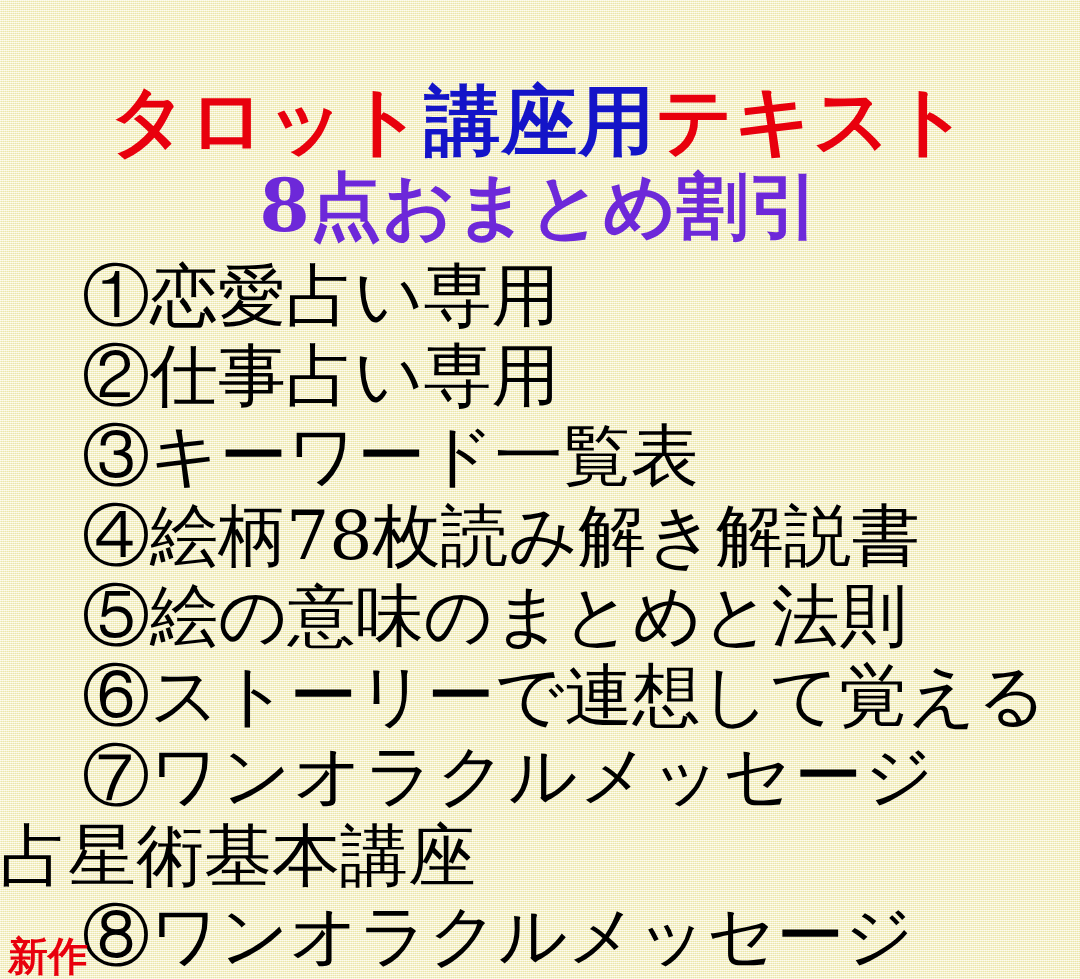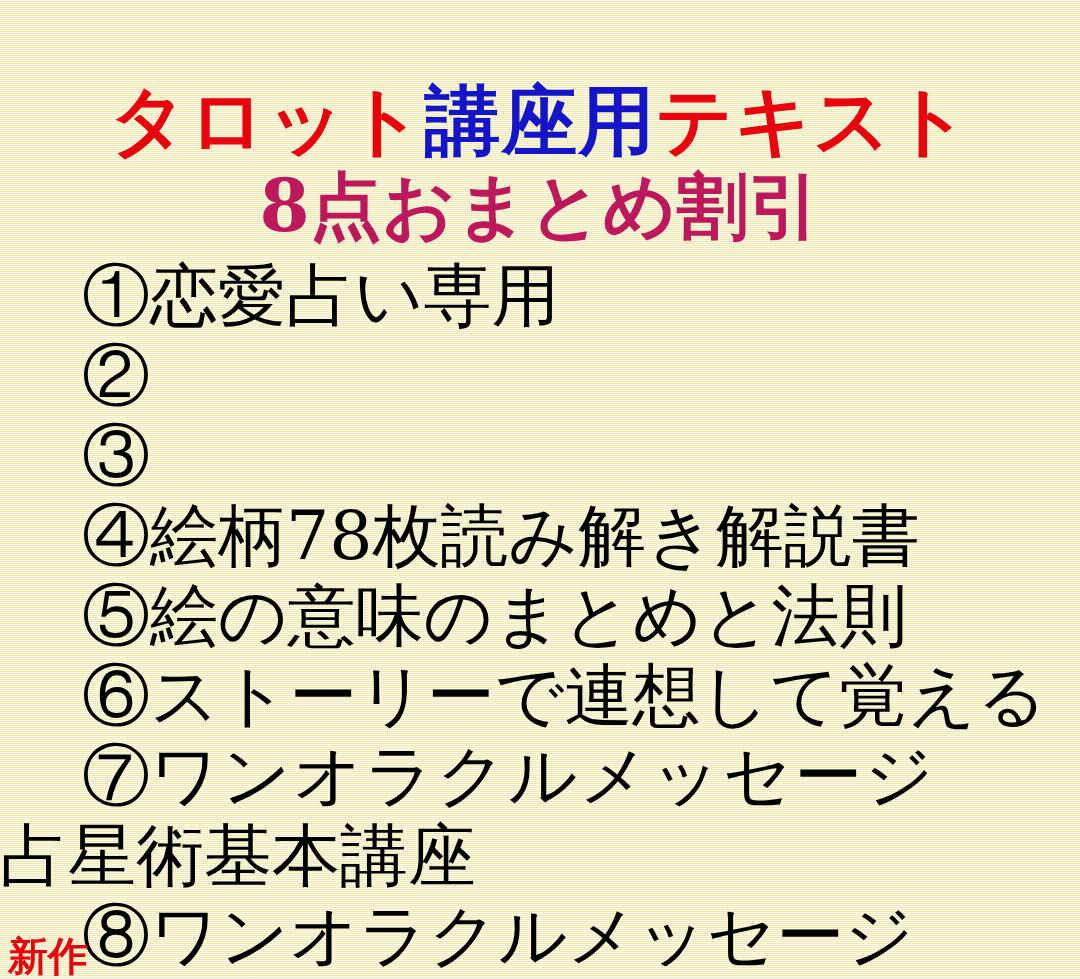--- a/index.html
+++ b/index.html
@@ -41,21 +41,21 @@
     font-size: 76px;
     line-height: 86px;
     font-weight: 700;
     letter-spacing: 1px;
     white-space: nowrap;
   }
   .title-line-2 {
     font-size: 72px;
     line-height: 80px;
     font-weight: 700;
-    color: #be185d;
+    color: #6d28d9;
     white-space: nowrap;
     margin-top: 2px;
   }
   .t-red { color: #e8000d; }
   .t-blue { color: #1414c8; }
 
   .list {
     position: absolute;
     top: 256px;
     left: 0;
@@ -109,24 +109,26 @@
 
   <div class="list">
 
     <div class="list-row">
       <span class="row-num">①</span>
       <span class="row-text">恋愛占い専用</span>
     </div>
 
     <div class="list-row">
       <span class="row-num">②</span>
+      <span class="row-text">仕事占い専用</span>
     </div>
 
     <div class="list-row">
       <span class="row-num">③</span>
+      <span class="row-text">キーワード一覧表</span>
     </div>
 
     <div class="list-row">
       <span class="row-num">④</span>
       <span class="row-text">絵柄78枚読み解き解説書</span>
     </div>
 
     <div class="list-row">
       <span class="row-num">⑤</span>
       <span class="row-text">絵の意味のまとめと法則</span>

